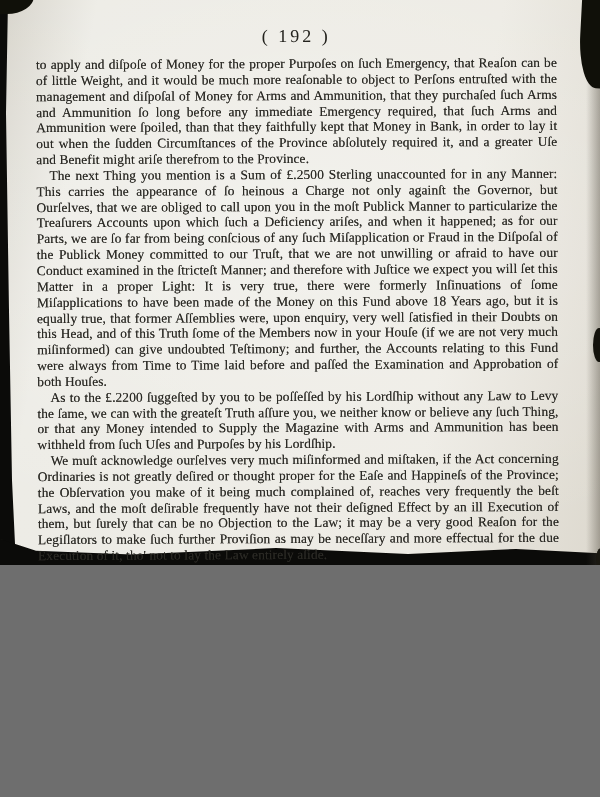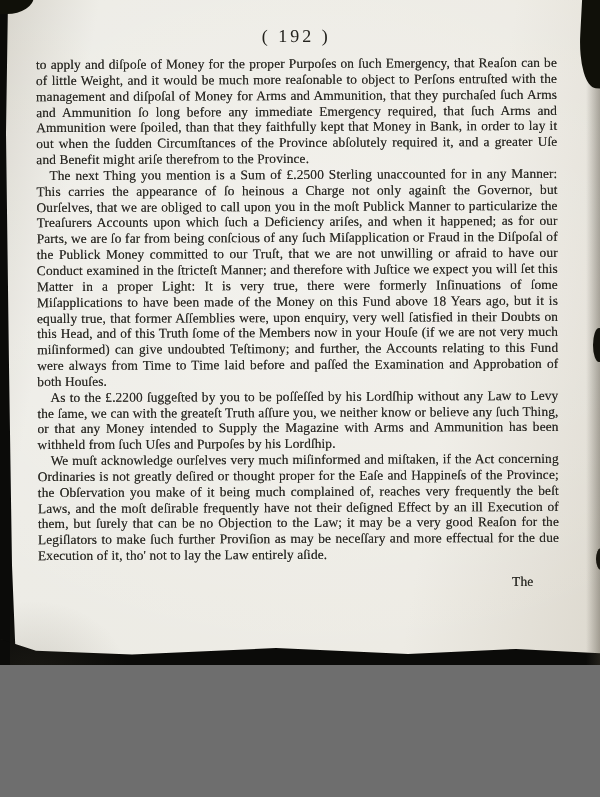--- a/index.html
+++ b/index.html
@@ -3,21 +3,21 @@
 <meta charset="utf-8">
 <style>
   html, body {
     margin: 0;
     padding: 0;
     background: #6e6e6e;
   }
   .scan {
     position: relative;
     width: 600px;
-    height: 665px;
+    height: 565px;
     overflow: hidden;
     font-family: "Liberation Serif", serif;
     background:
       radial-gradient(ellipse 130% 90% at 52% 42%, rgba(255,255,255,0.30), rgba(255,255,255,0) 65%),
       linear-gradient(100deg, #d6d3ca 0%, #edece6 14%, #edebe4 72%, #ddd9cf 100%);
     background-color: #e9e7e0;
   }
   
   .edge-left {
     position: absolute; left: 0; top: 0; height: 100%; width: 16px;

